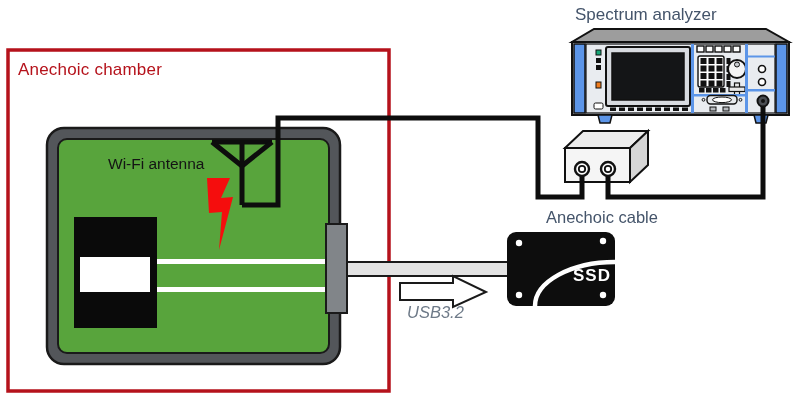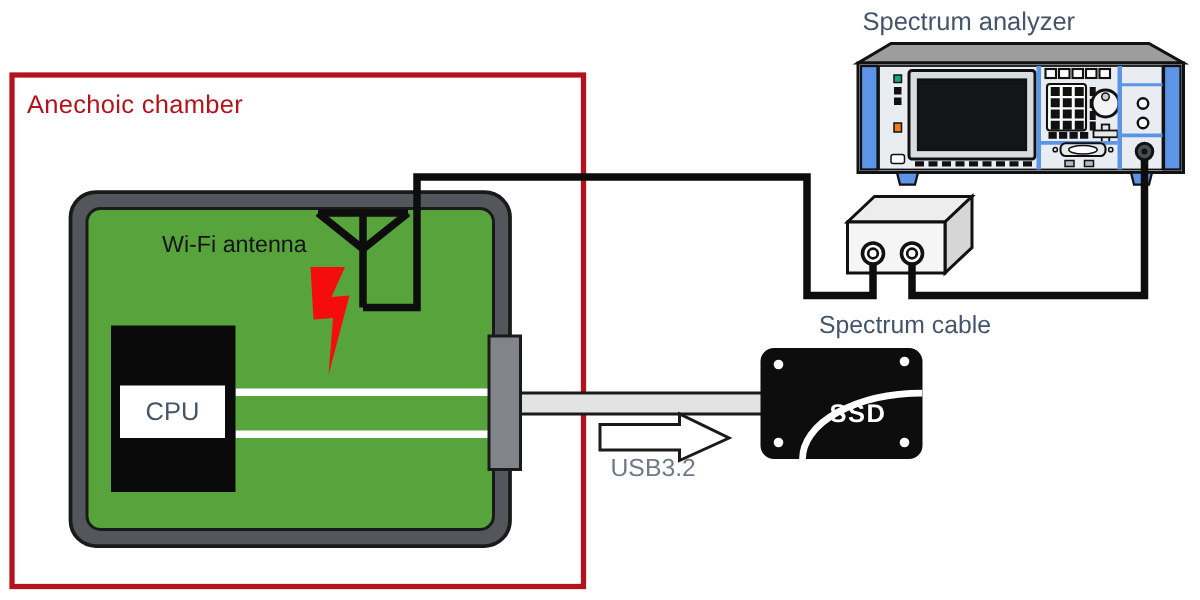--- a/index.html
+++ b/index.html
@@ -6,22 +6,22 @@
   #stage{
     position:relative;width:800px;height:400px;background:#ffffff;overflow:hidden;
     font-family:"Liberation Sans", sans-serif;
   }
   #stage svg{position:absolute;left:0;top:0;}
   .lbl{position:absolute;white-space:nowrap;}
   .lbl-chamber{left:18px;top:60px;font-size:17px;color:#b5121b;letter-spacing:.2px;}
   .lbl-wifi{left:108px;top:155px;font-size:15.5px;color:#141414;}
   .lbl-cpu{left:80px;top:257px;width:70px;height:35px;line-height:35px;text-align:center;
            font-size:17px;color:#44546a;}
-  .lbl-usb{left:407px;top:303px;font-size:16.5px;color:#6e7a88;}
-  .lbl-ssd{left:553px;top:266px;font-size:17px;font-weight:bold;color:#ffffff;letter-spacing:1px;}
+  .lbl-usb{left:407px;top:303px;font-size:16.5px;color:#6e7a88;font-style:italic;}
+  .lbl-ssd{left:573px;top:266px;font-size:17px;font-weight:bold;color:#ffffff;letter-spacing:1px;}
   .lbl-coax{left:546px;top:208px;font-size:16.5px;color:#44546a;}
   .lbl-preamp{left:658px;top:145px;font-size:16.5px;color:#44546a;}
   .lbl-analyzer{left:575px;top:5px;width:215px;text-align:left;font-size:17px;color:#44546a;}
 </style>
 </head>
 <body>
 
 <div id="stage">
 
   <svg width="800" height="400" viewBox="0 0 800 400">
@@ -166,19 +166,18 @@
     <circle cx="582" cy="169" r="7" fill="#ffffff" stroke="#111" stroke-width="2.4"></circle>
     <circle cx="582" cy="169" r="3.2" fill="#ffffff" stroke="#111" stroke-width="1.8"></circle>
     <circle cx="608" cy="169" r="7" fill="#ffffff" stroke="#111" stroke-width="2.4"></circle>
     <circle cx="608" cy="169" r="3.2" fill="#ffffff" stroke="#111" stroke-width="1.8"></circle>
     <circle cx="763" cy="101" r="5.5" fill="#4a4d52" stroke="#111" stroke-width="2"></circle>
     <circle cx="763" cy="101" r="2" fill="#111"></circle>
   </svg>
 
   <div class="lbl lbl-chamber">Anechoic chamber</div>
   <div class="lbl lbl-wifi">Wi-Fi antenna</div>
-  <div class="lbl lbl-cpu">CPU</div>
   <div class="lbl lbl-usb">USB3.2</div>
   <div class="lbl lbl-ssd">SSD</div>
-  <div class="lbl lbl-coax">Spectrum cable</div>
+  <div class="lbl lbl-coax">Anechoic cable</div>
   <div class="lbl lbl-analyzer">Spectrum analyzer</div>
 
 </div>
 
 </body></html>

